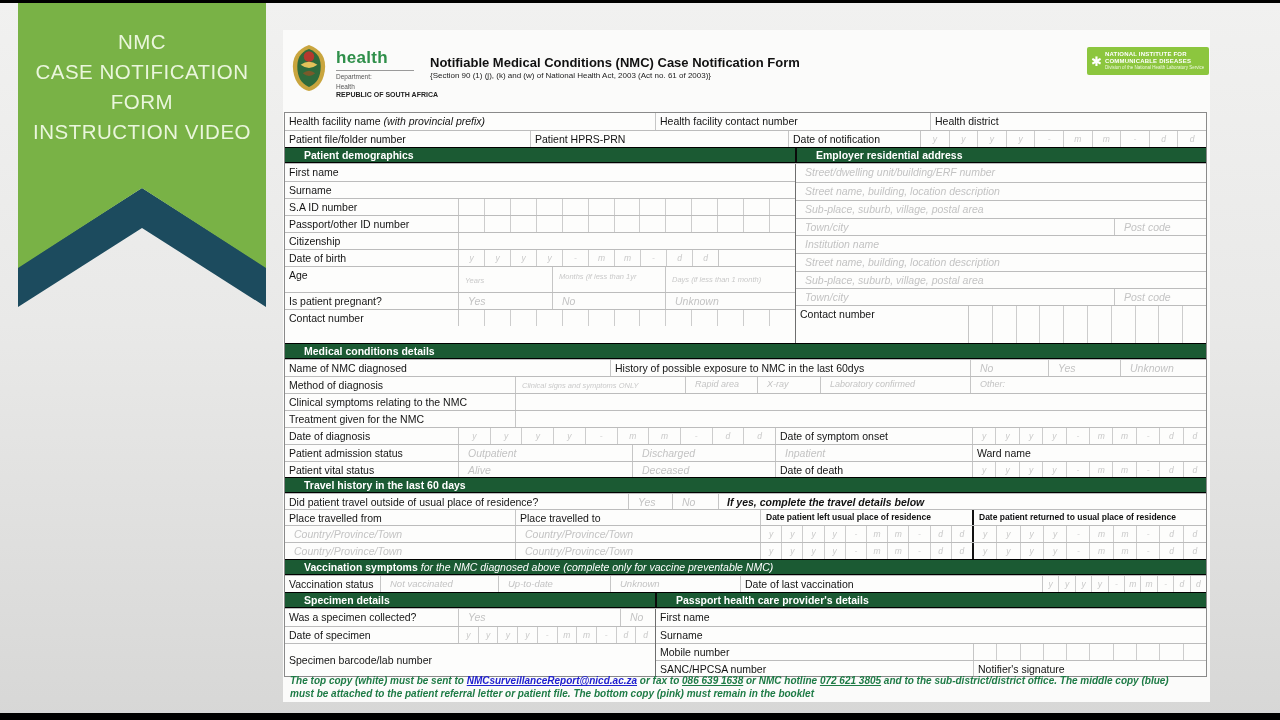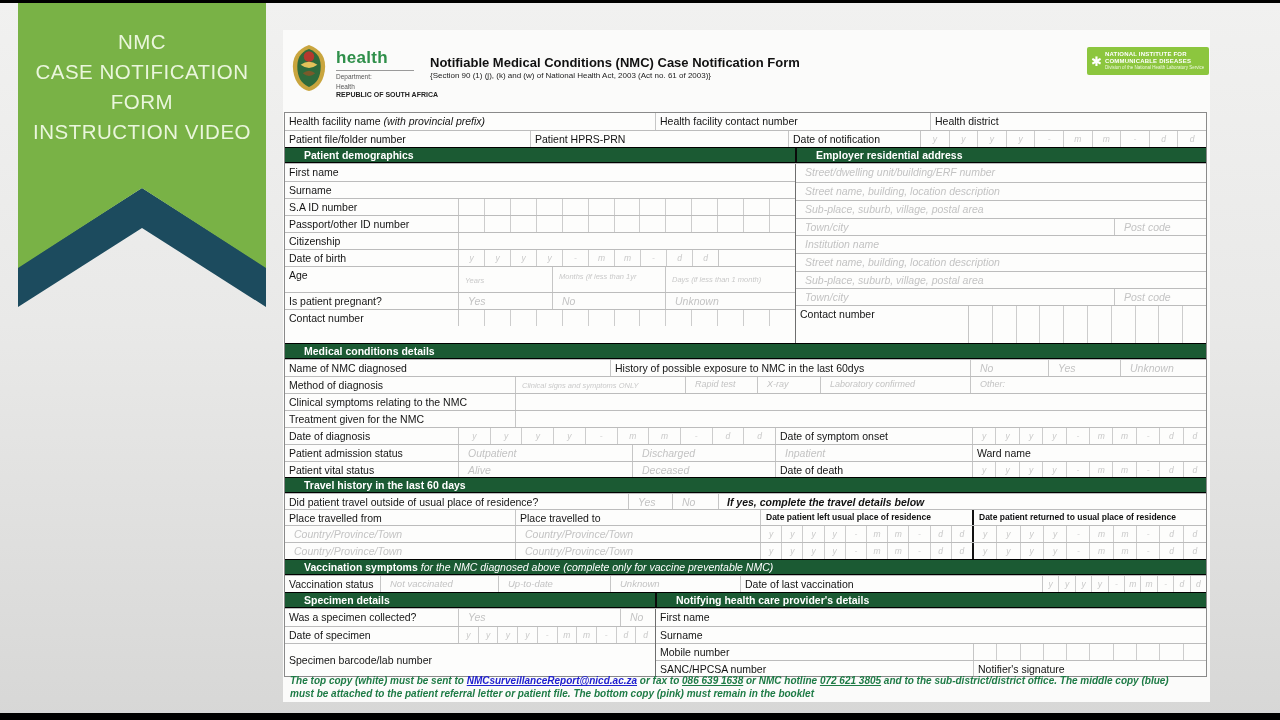--- a/index.html
+++ b/index.html
@@ -304,21 +304,21 @@
   <div class="r">
     <div class="c lab" style="width:325px">Name of NMC diagnosed</div>
     <div class="c lab" style="width:360px">History of possible exposure to NMC in the last 60dys</div>
     <div class="c ph" style="width:78px">No</div>
     <div class="c ph" style="width:72px">Yes</div>
     <div class="c ph fx">Unknown</div>
   </div>
   <div class="r">
     <div class="c lab" style="width:230px">Method of diagnosis</div>
     <div class="c phs" style="width:170px;padding-top:4px">Clinical signs and symptoms ONLY</div>
-    <div class="c ph" style="width:72px;font-size:9px">Rapid test</div>
+    <div class="c ph" style="width:72px;font-size:9px">Rapid area</div>
     <div class="c ph" style="width:63px;font-size:9px">X-ray</div>
     <div class="c ph" style="width:150px;font-size:9px">Laboratory confirmed</div>
     <div class="c ph fx" style="font-size:9px">Other:</div>
   </div>
   <div class="r">
     <div class="c lab" style="width:230px">Clinical symptoms relating to the NMC</div>
     <div class="c fx"></div>
   </div>
   <div class="r">
     <div class="c lab" style="width:230px">Treatment given for the NMC</div>
@@ -468,21 +468,21 @@
         <span class="box">m</span>
         <span class="box">m</span>
         <span class="box">-</span>
         <span class="box">d</span>
         <span class="box">d</span>
       </div>
   </div>
 
   <div class="r h16 ghead gsplit">
     <div class="c gc gt" style="width:370px">Specimen details</div>
-    <div class="c gc gt fx">Notifying health care provider's details</div>
+    <div class="c gc gt fx">Passport health care provider's details</div>
   </div>
   <div class="cols2">
     <div class="colSL">
       <div class="r">
         <div class="c lab" style="width:173px">Was a specimen collected?</div>
         <div class="c ph" style="width:162px">Yes</div>
         <div class="c ph fx">No</div>
       </div>
       <div class="r">
         <div class="c lab" style="width:173px">Date of specimen</div>

